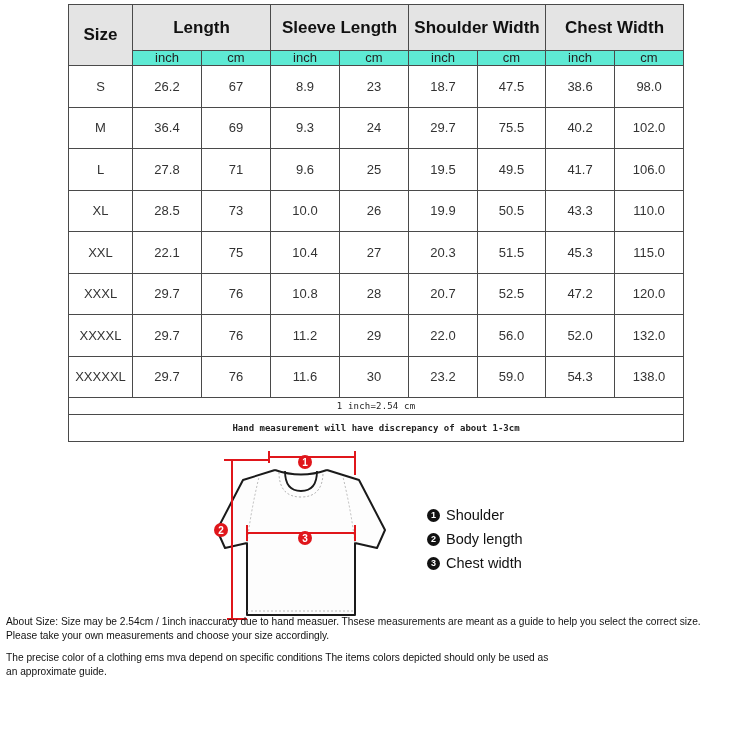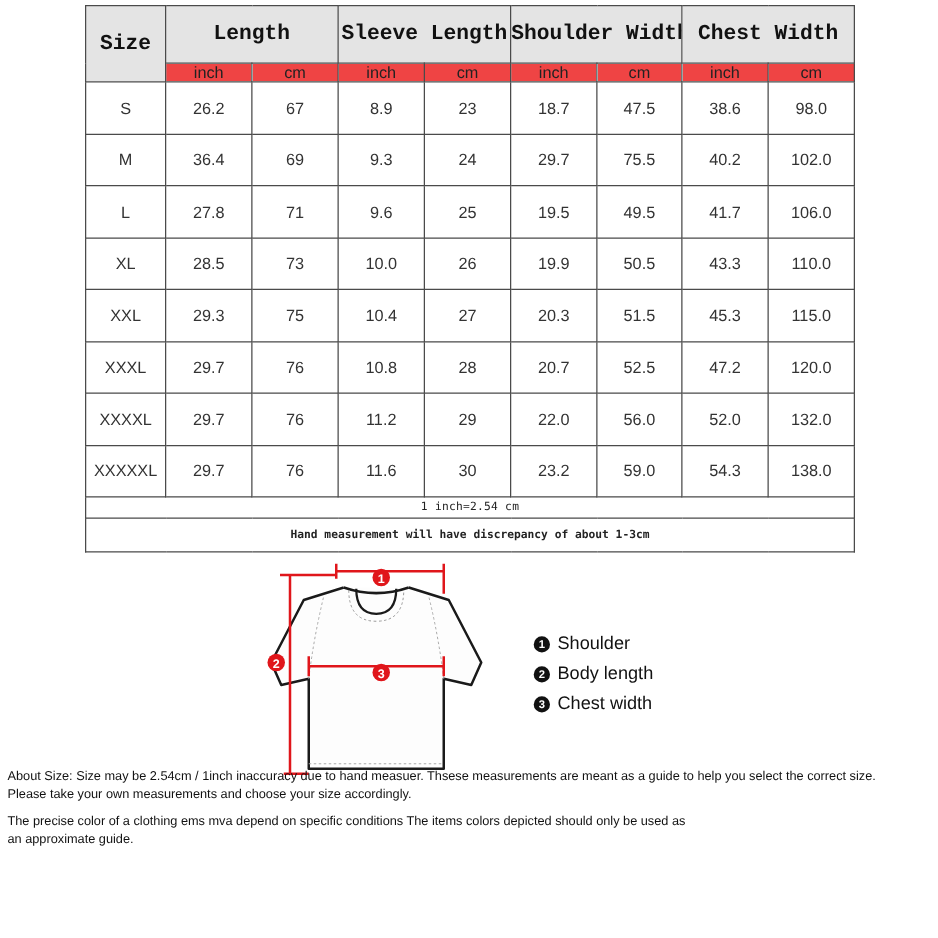--- a/index.html
+++ b/index.html
@@ -6,22 +6,22 @@
   body { width:750px; height:750px; position:relative; overflow:hidden; font-family:"Liberation Sans", sans-serif; color:#111; }
 
   table.size-table {
     position:absolute; left:68px; top:4px; width:615px;
     border-collapse:collapse; table-layout:fixed;
     font-family:"Liberation Sans", sans-serif;
   }
   table.size-table td, table.size-table th {
     border:1px solid #4a4a4a; text-align:center; padding:0; overflow:hidden; white-space:nowrap;
   }
-  tr.hdr th { background:#e4e4e4; height:45px; font-size:17px; font-weight:bold; color:#111;font-family:Liberation Mono, monospace; }
-  tr.sub td { background:#ef4444; height:14px; font-size:13px; line-height:14px; color:#222; }
+  tr.hdr th { background:#e4e4e4; height:45px; font-size:17px; font-weight:bold; color:#111; }
+  tr.sub td { background:#5eead4; height:14px; font-size:13px; line-height:14px; color:#222; }
   tr.data td { height:40.5px; font-size:13px; color:#333; }
   tr.note td { height:16px; font-family:"DejaVu Sans Mono", monospace; font-size:9px; color:#222; letter-spacing:0.2px; }
   tr.note2 td { height:26px; font-family:"DejaVu Sans Mono", monospace; font-size:9px; font-weight:bold; color:#222; }
 
   .diagram { position:absolute; left:207px; top:445px; width:190px; height:175px; }
 
   .legend { position:absolute; left:427px; top:503px; font-size:14.5px; color:#111; }
   .legend-item { display:flex; align-items:center; height:24px; }
   .legend-num {
     display:inline-flex; align-items:center; justify-content:center;
@@ -107,21 +107,21 @@
         <td>73</td>
         <td>10.0</td>
         <td>26</td>
         <td>19.9</td>
         <td>50.5</td>
         <td>43.3</td>
         <td>110.0</td>
       </tr>
       <tr class="data">
         <td>XXL</td>
-        <td>29.3</td>
+        <td>22.1</td>
         <td>75</td>
         <td>10.4</td>
         <td>27</td>
         <td>20.3</td>
         <td>51.5</td>
         <td>45.3</td>
         <td>115.0</td>
       </tr>
       <tr class="data">
         <td>XXXL</td>

